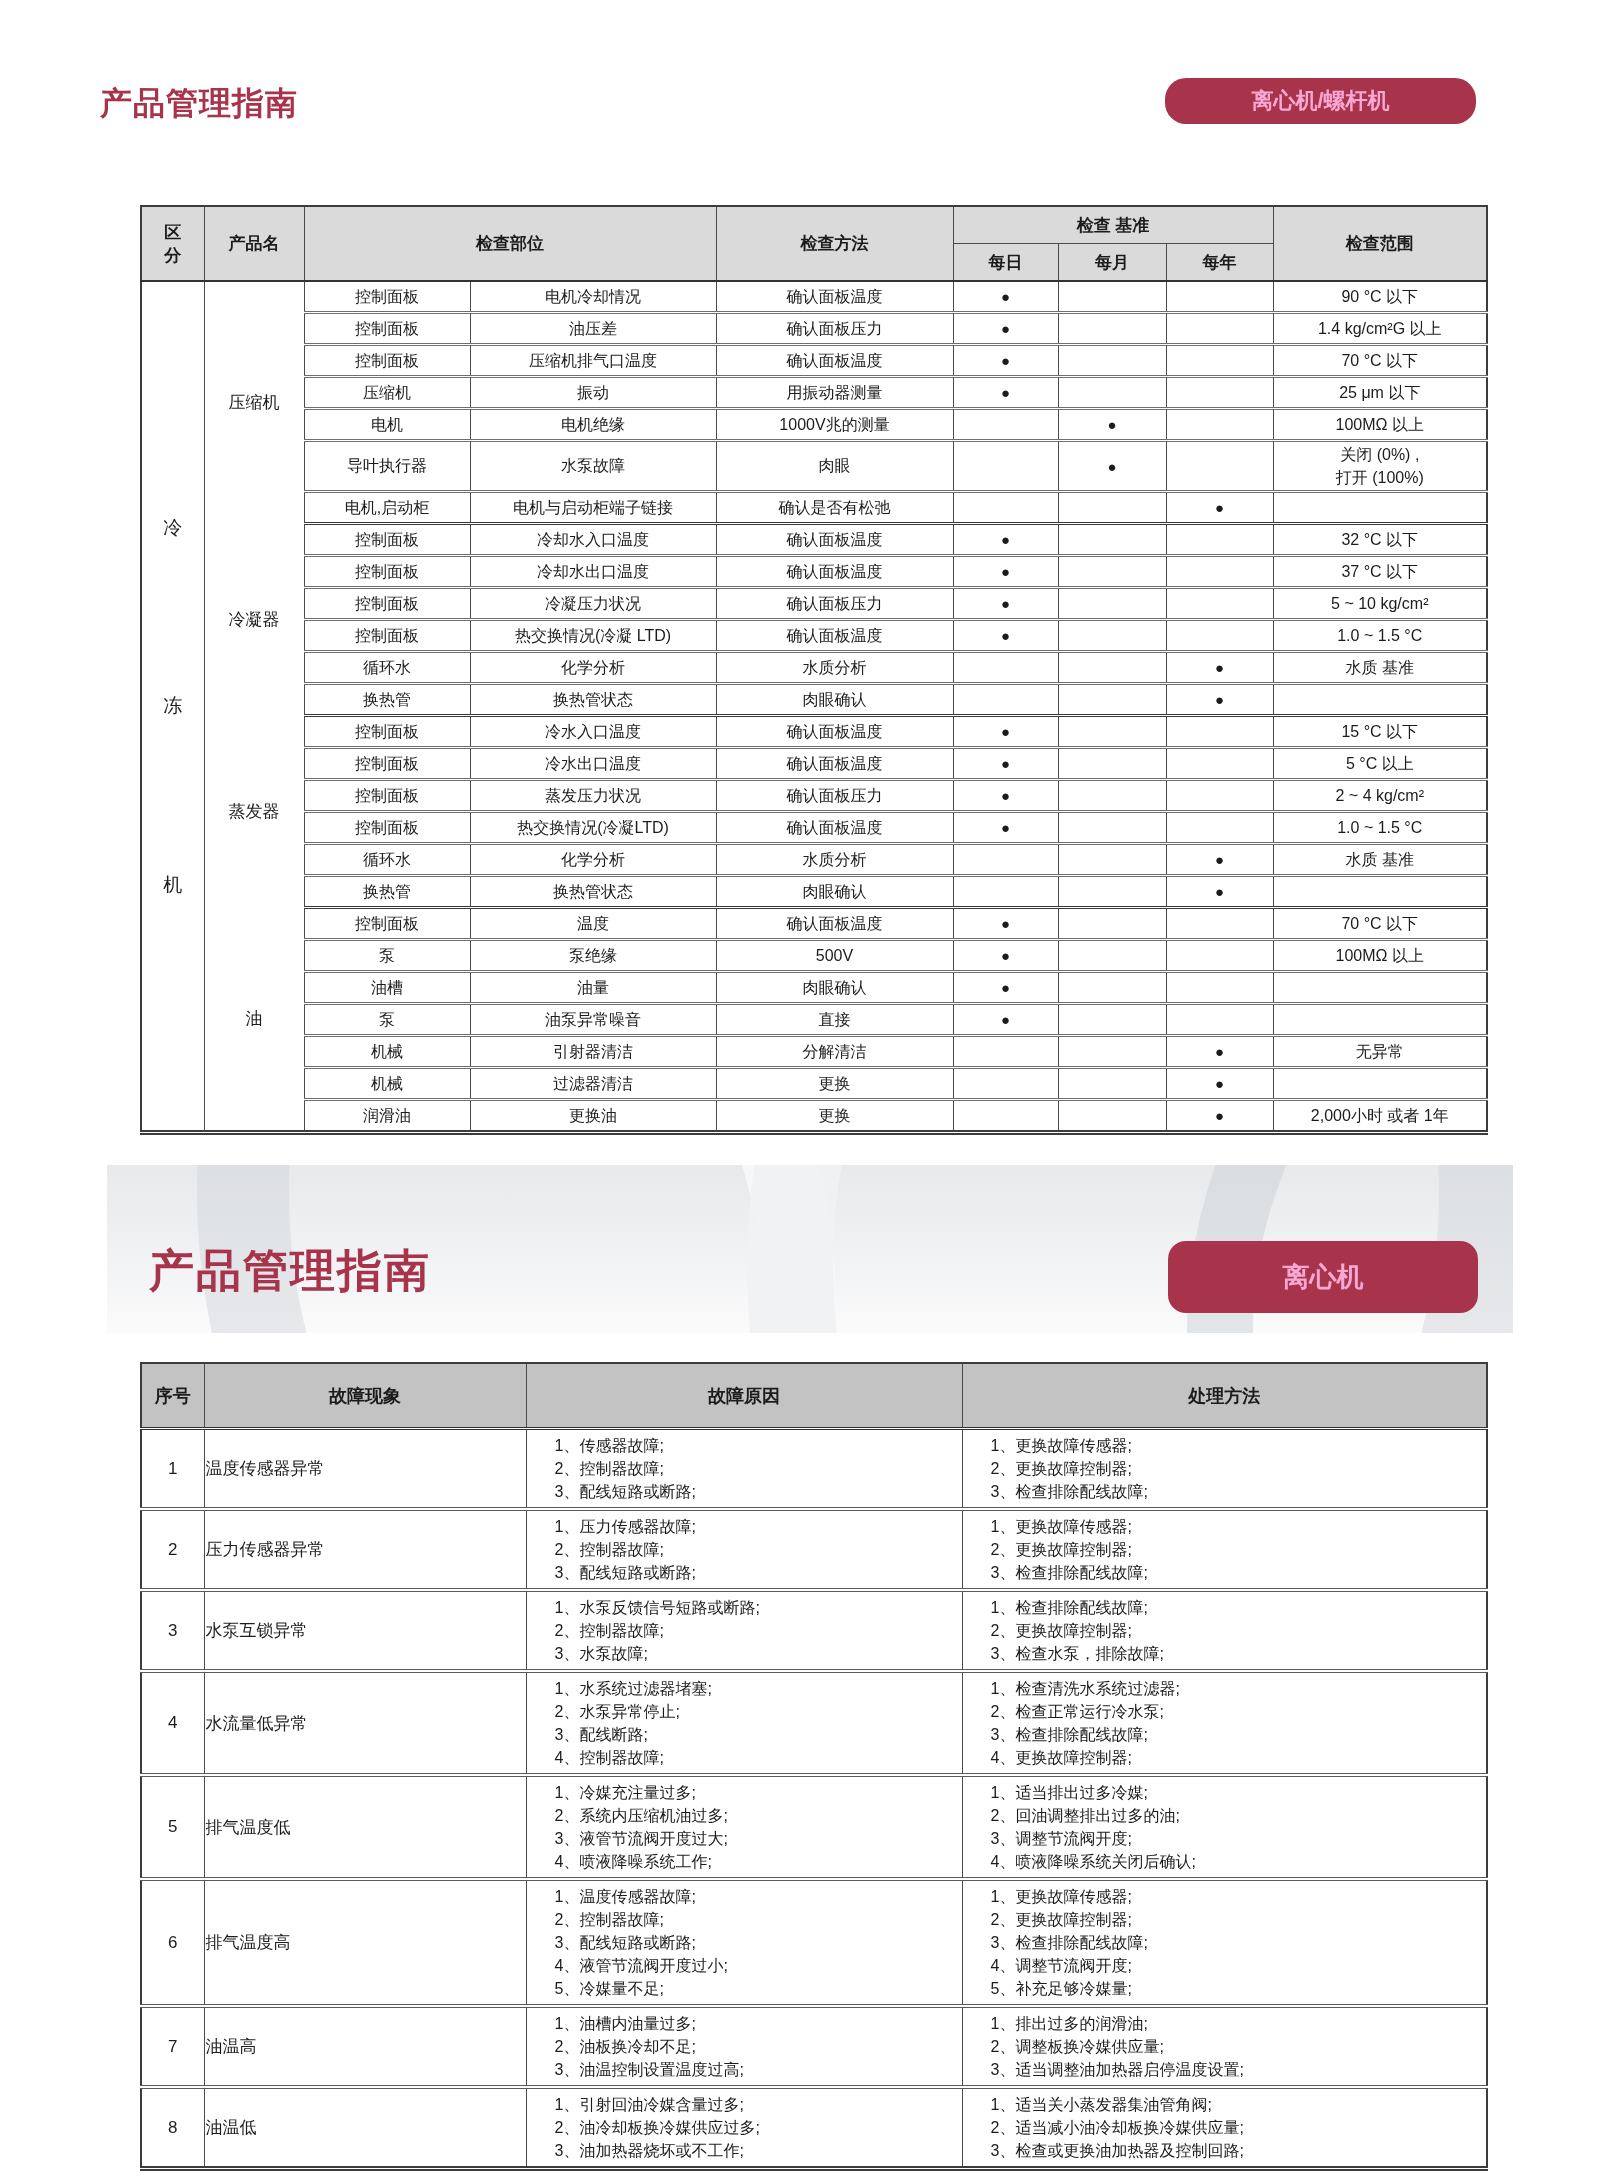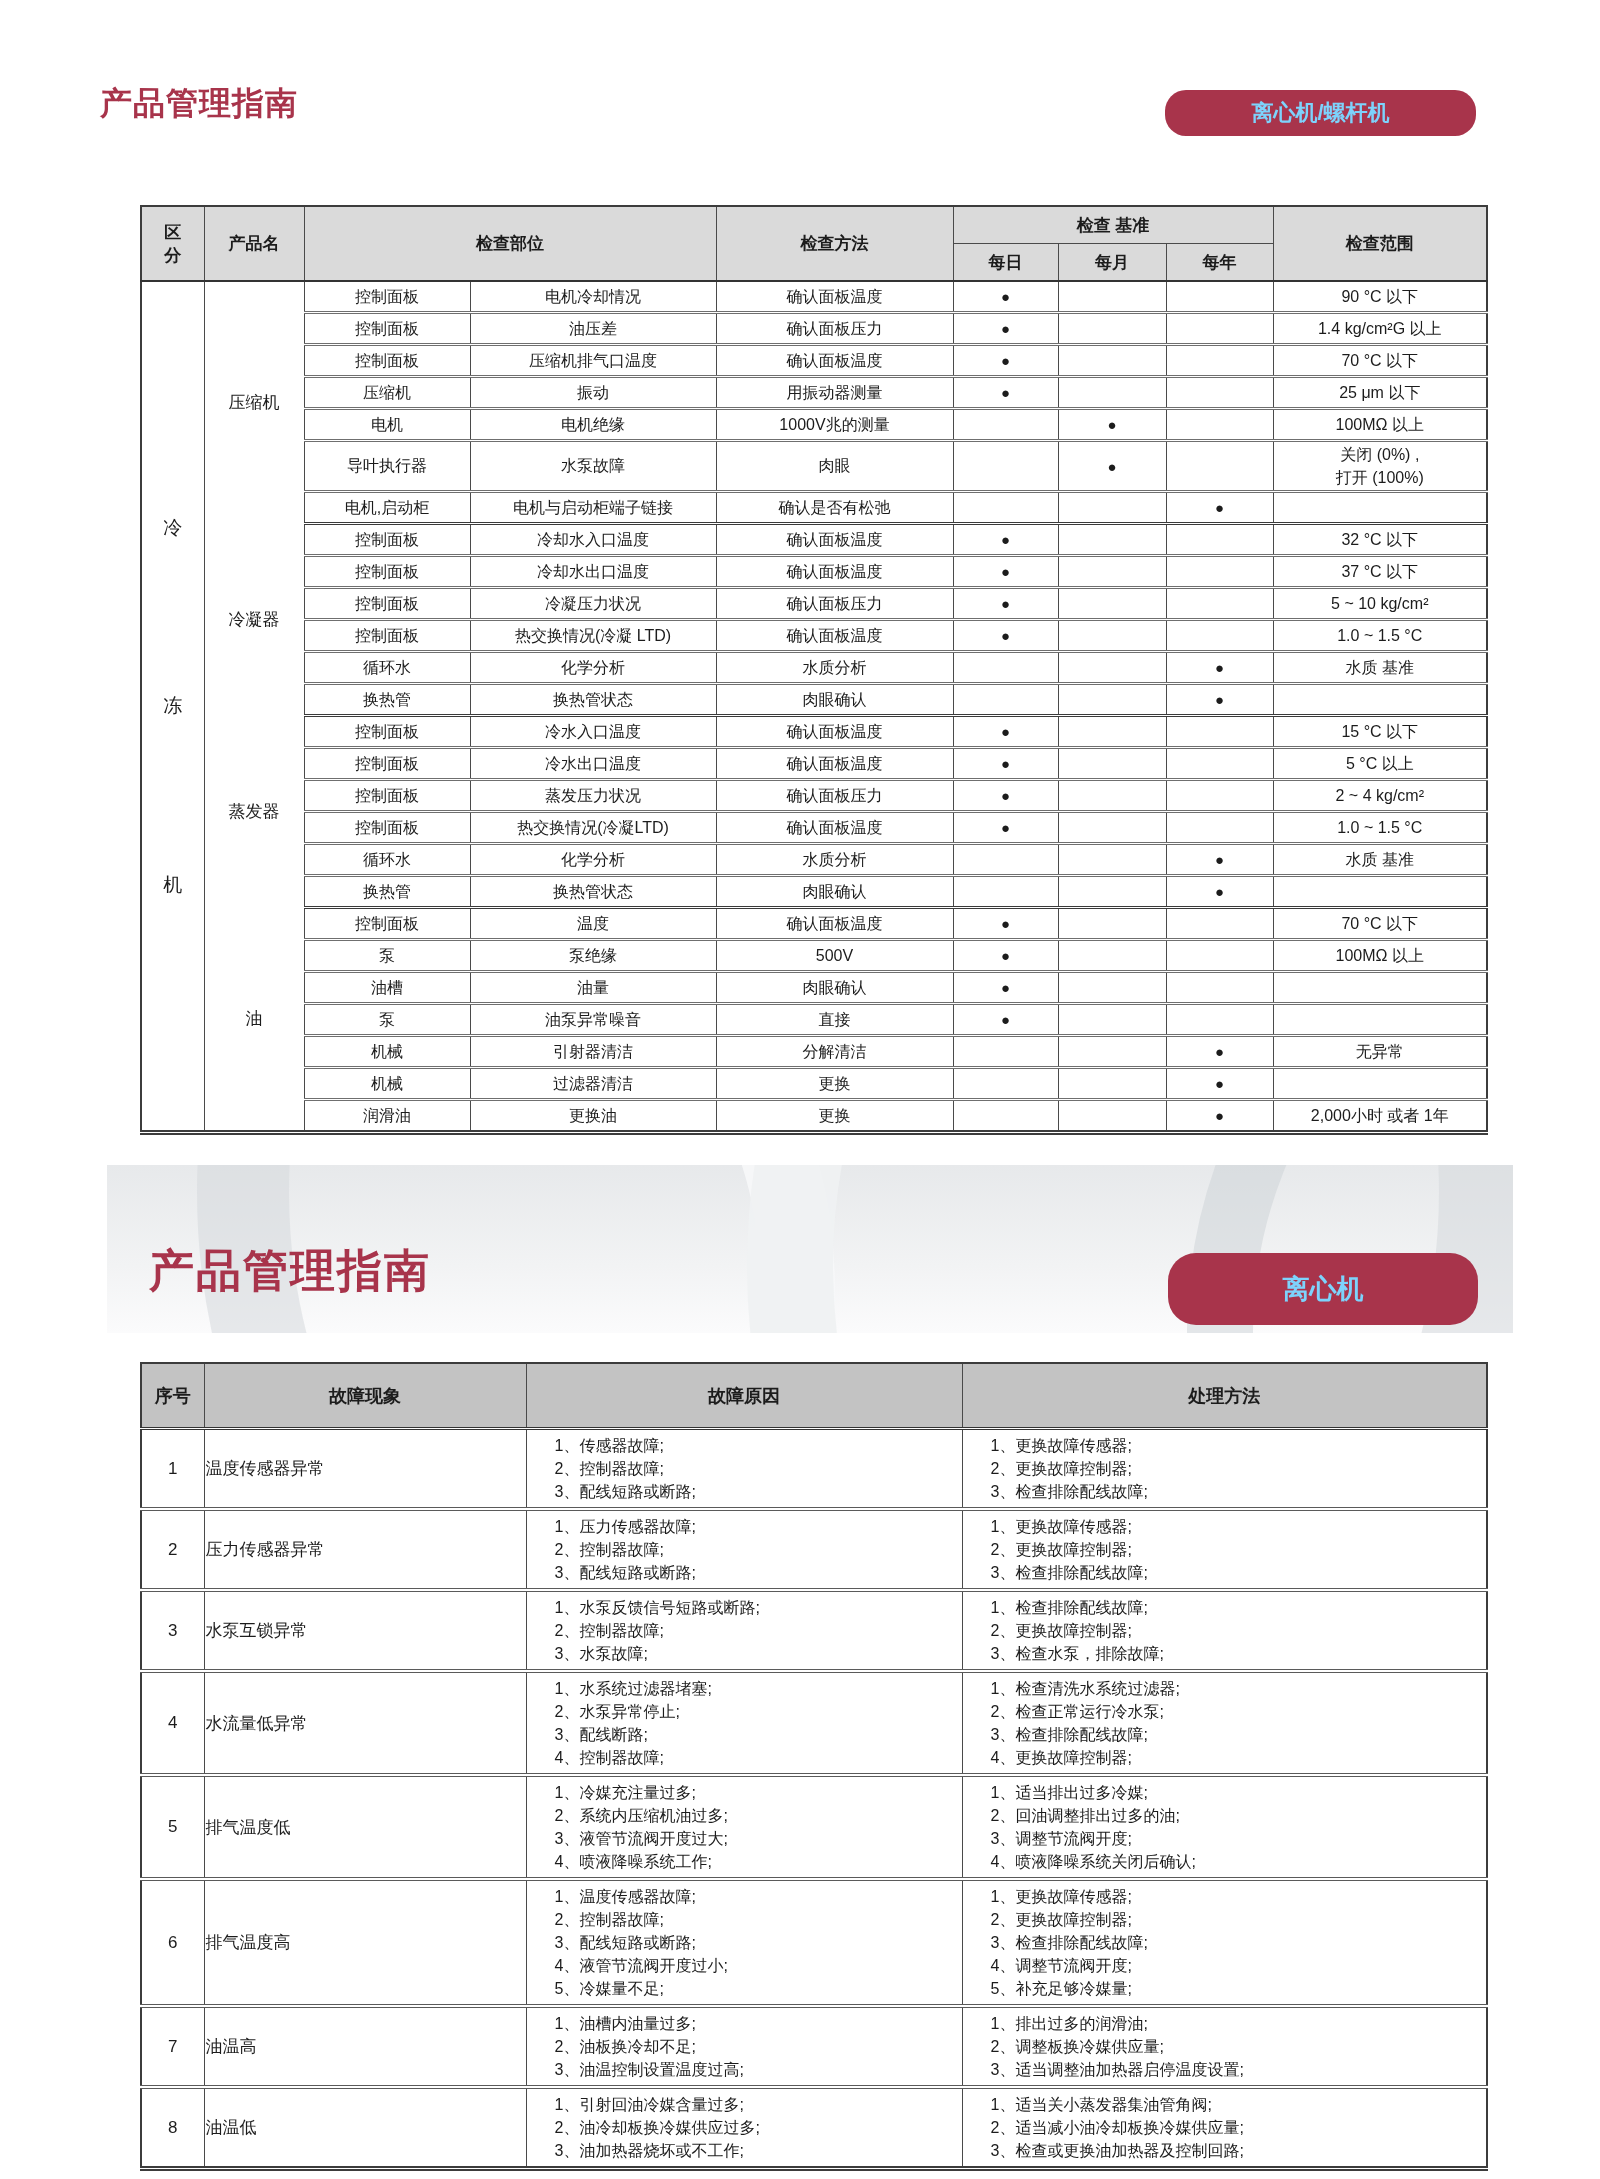--- a/index.html
+++ b/index.html
@@ -1,21 +1,21 @@
 <!DOCTYPE html>
 <html><head>
 <meta charset="utf-8">
 <style>
   html,body{margin:0;padding:0;background:#ffffff;}
   .page{position:relative;width:1600px;height:2179px;background:#ffffff;overflow:hidden;
         font-family:"Liberation Sans","DejaVu Sans",sans-serif;color:#1c1c1c;}
 
   
   .sec1-title{position:absolute;left:100px;top:82px;font-size:32px;font-weight:bold;color:#a8344b;letter-spacing:1px;}
-  .badge{background:#a8344b;color:#7dd3fc;font-weight:bold;display:flex;align-items:center;justify-content:center;margin-top:12px;}
+  .badge{background:#a8344b;color:#f9a8d4;font-weight:bold;display:flex;align-items:center;justify-content:center;}
   .badge1{position:absolute;left:1165px;top:78px;width:311px;height:46px;border-radius:21px;font-size:22px;}
 
   
   table{border-collapse:collapse;table-layout:fixed;background:#ffffff;}
   td,th{overflow:hidden;}
 
   
   .t1{position:absolute;left:140px;top:205px;width:1346px;
       border:2px solid #3c3c3c;border-bottom:5px double #3c3c3c;font-size:16px;}
   .t1 th{background:#dadada;border:1px solid #4a4a4a;font-size:17px;font-weight:bold;height:36px;padding:0 14px;}
@@ -34,21 +34,21 @@
 
   
   .banner2{position:absolute;left:107px;top:1165px;width:1406px;height:168px;overflow:hidden;
            background:linear-gradient(180deg,#e7e9eb 0%,#f2f3f4 60%,#fbfbfc 100%);}
   .ring{position:absolute;border-radius:50%;border-style:solid;}
   .ring1{width:820px;height:820px;border-width:74px;border-color:#f7f8f9;left:-240px;top:-360px;opacity:.95;}
   .ring2{width:1150px;height:1150px;border-width:92px;border-color:#d5d9dc;left:90px;top:-640px;opacity:.55;}
   .ring3{width:1150px;height:1150px;border-width:86px;border-color:#eff1f2;left:640px;top:-560px;opacity:.95;}
   .ring4{width:860px;height:860px;border-width:66px;border-color:#ccd1d5;left:1080px;top:-330px;opacity:.5;}
   .sec2-title{position:absolute;left:42px;top:76px;font-size:45px;font-weight:bold;color:#a8344b;letter-spacing:2px;}
-  .badge2{position:absolute;left:1061px;top:76px;width:310px;height:72px;border-radius:28px;font-size:27px;}
+  .badge2{position:absolute;left:1061px;top:76px;width:310px;height:72px;border-radius:18px;font-size:27px;}
 
   
   .t2{position:absolute;left:140px;top:1362px;width:1346px;
       border:2px solid #3c3c3c;border-bottom:5px double #3c3c3c;font-size:16px;}
   .t2 th{background:#c3c3c3;border:1px solid #4a4a4a;border-top:none;font-size:18px;font-weight:bold;height:63px;padding:0 4px;}
   .t2 thead{border-bottom:3px double #333333;margin-left:36px;}
   .t2 td{border-left:1px solid #4a4a4a;border-right:1px solid #4a4a4a;vertical-align:middle;padding:4px 0;}
   .t2 tbody tr + tr td{border-top:4px double #5a5a5a;}
   .t2 .c-no{text-align:center;font-size:17px;}
   .t2 .c-phen{padding-left:1px;font-size:17px;}

